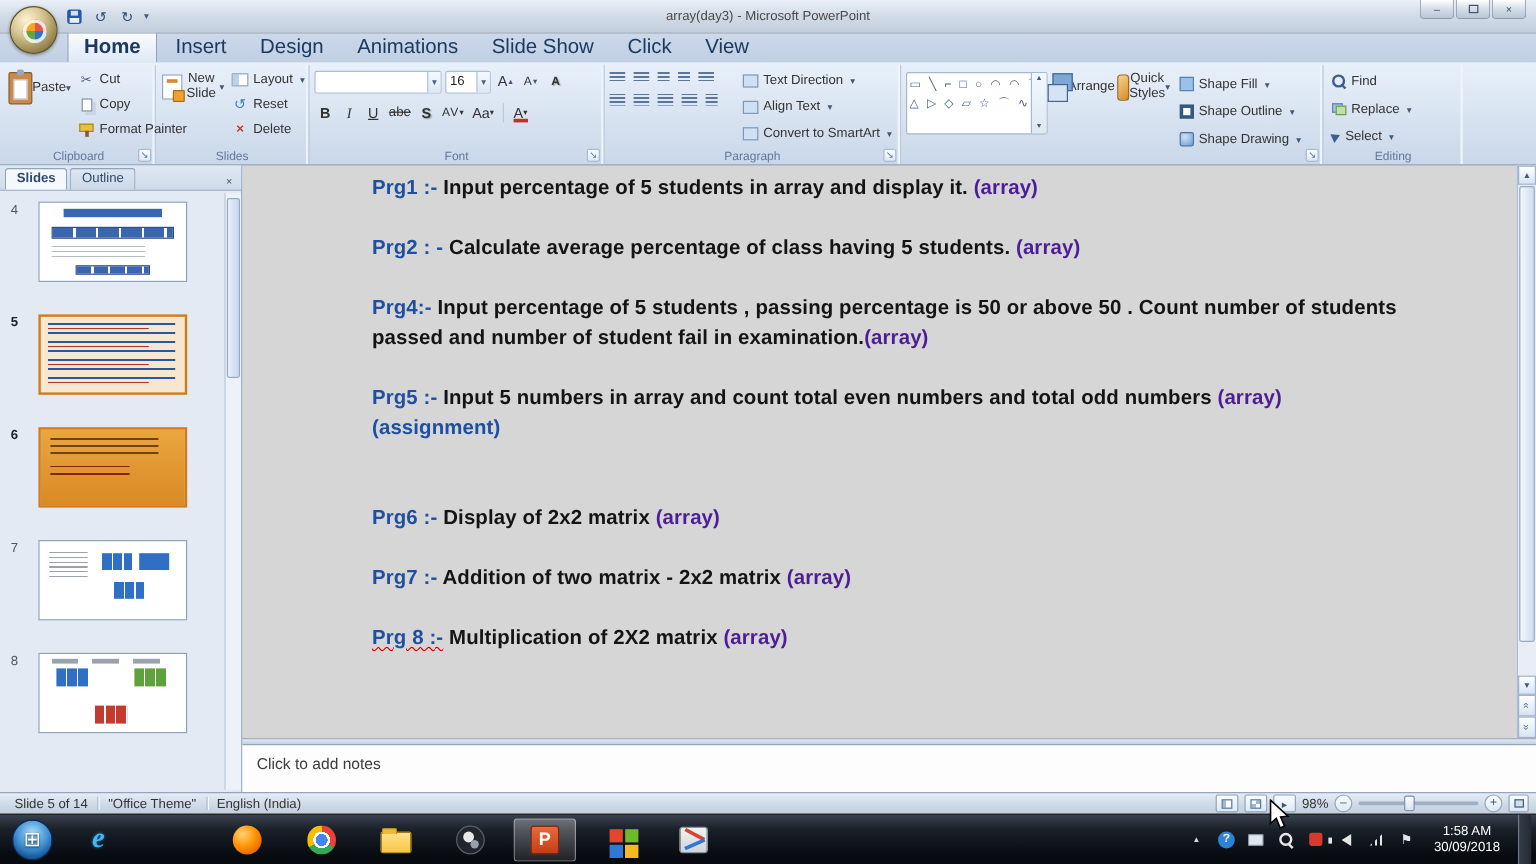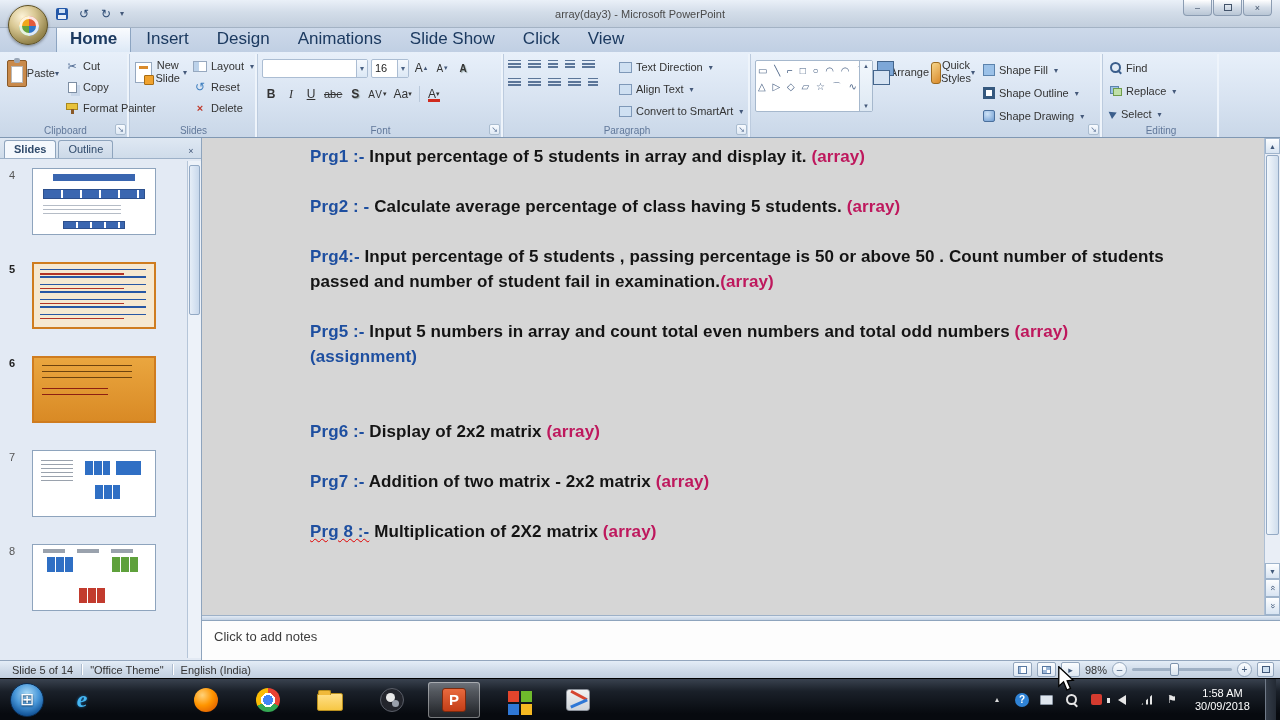--- a/index.html
+++ b/index.html
@@ -126,21 +126,21 @@
   .t8 .d{position:absolute;left:10px;top:4px;right:10px;height:4px;background:repeating-linear-gradient(90deg,#9aa2ad 0 22px,transparent 22px 34px)}
   .pscroll{position:absolute;top:2px;right:0;bottom:2px;width:14px;background:#edf2f9;border-left:1px solid #b5c5d8}
   .pthumb{position:absolute;left:1px;right:1px;top:4px;height:150px;background:linear-gradient(90deg,#e6eef8,#c8d8ec);border:1px solid #93a9c4;border-radius:2px}
 
   
   .editor{flex:1;display:flex;flex-direction:column;min-width:0}
   .canvas{flex:1;position:relative;background:#d6d6d6;overflow:hidden}
   .textbox{position:absolute;left:108px;top:6px;right:58px}
   .pline{font-size:17px;font-weight:bold;line-height:25px;margin-bottom:25px;color:#141414;letter-spacing:.1px}
   .pline .lbl{color:#1e4fa0}
-  .pline .tag{color:#be185d}
+  .pline .tag{color:#4c1d95}
   .pline .extra{color:#1e4fa0;display:block}
   .pline.m50{margin-bottom:50px}
   .squiggle{text-decoration:underline;text-decoration-style:wavy;text-decoration-color:#e00000;text-decoration-thickness:1px}
   .vscroll{position:absolute;top:0;right:0;bottom:0;width:16px;background:#e9eef6;border-left:1px solid #aebfd4;display:flex;flex-direction:column}
   .sarrow{height:16px;flex:none;background:linear-gradient(#fdfeff,#d8e4f2);border:1px solid #9fb4cc;font-size:7px;color:#41597a;display:flex;align-items:center;justify-content:center}
   .sthumb{flex:none;height:380px;margin:1px;background:linear-gradient(90deg,#f2f7fc,#cfdded);border:1px solid #93a9c4;border-radius:2px}
   .strackfill{flex:1}
   .snav{height:18px;flex:none;background:linear-gradient(#fdfeff,#d8e4f2);border:1px solid #9fb4cc;font-size:9px;color:#41597a;display:flex;align-items:center;justify-content:center}
   .snav span{display:block;transform:rotate(90deg)}
   .splitter{height:5px;background:linear-gradient(#e2eaf4,#c3d2e4);border-top:1px solid #9db1c8;flex:none}

